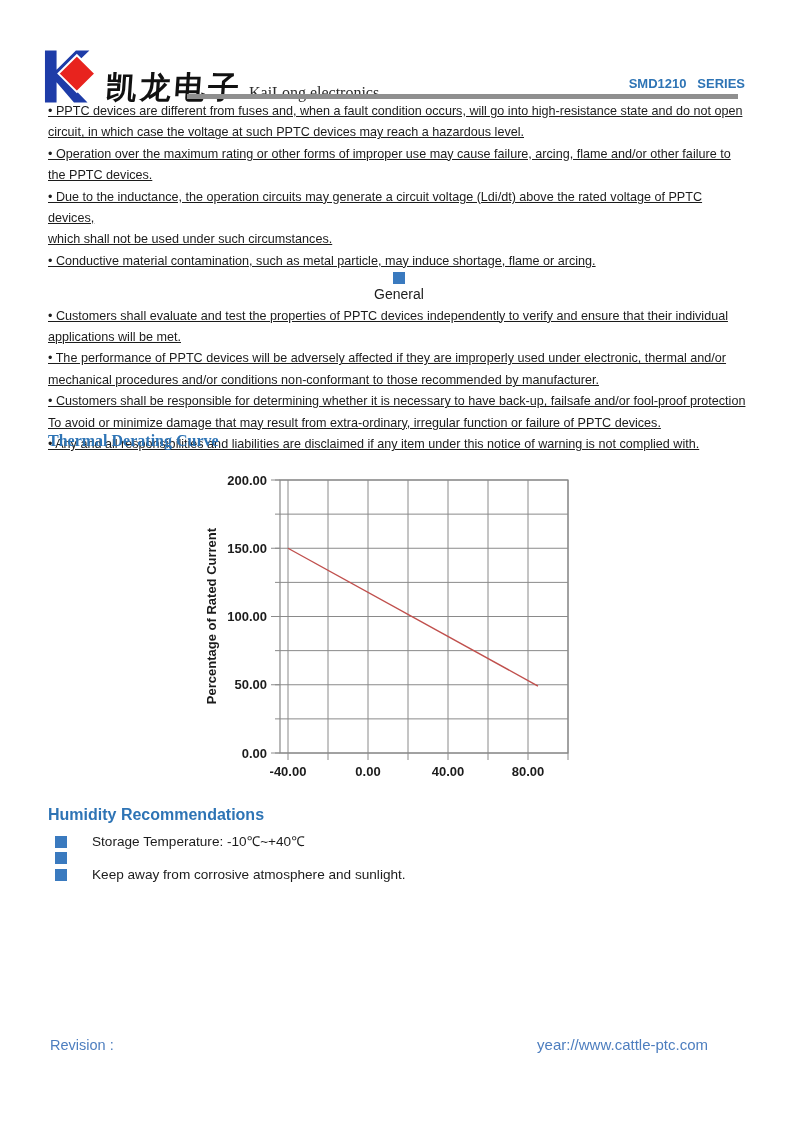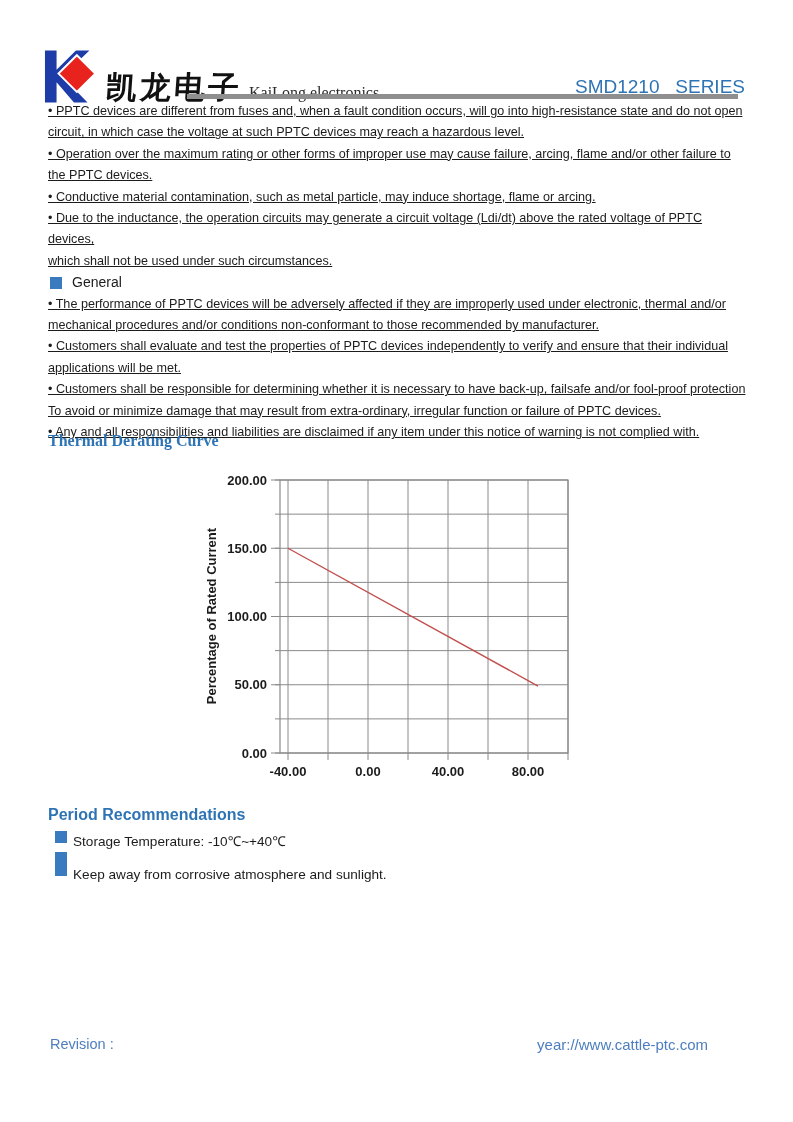--- a/index.html
+++ b/index.html
@@ -18,35 +18,35 @@
     font-family:"DejaVu Serif", serif; font-weight:700; font-size:31px;
     letter-spacing:3px; color:#111; line-height:1; margin-left:4px;
     transform:skewX(-4deg);
   }
   .en-name {
     font-family:"Liberation Serif", serif; font-size:16px; color:#2b2b2b;
     margin-left:7px; padding-bottom:1px;
   }
   .series-title {
     position:absolute; right:0; top:26px; white-space:pre;
-    font-size:19px; font-weight:normal; color:var(--accent_blue,#2e74b5);
+    font-size:13px; font-weight:bold; color:var(--accent_blue,#2e74b5);
   }
   .header-rule {
     position:absolute; left:143px; right:7px; top:44px; height:5px;
     background:var(--divider_gray,#8f8f8f);
   }
 
   
   .notice { position:absolute; left:48px; top:101px; width:700px; }
   .para {
     white-space:pre-line; font-size:12.6px; line-height:21.4px; color:var(--text_black,#1c1c1c);text-decoration:underline;
   }
   .subhead {
-    display:flex; align-items:center; gap:10px;
-    font-size:14px; font-weight:400; line-height:21.4px; margin:0 0 0 2px;
+    display:flex; align-items:center; 
+    font-size:14px; font-weight:400; line-height:21.4px; margin:0 0 0 2px;flex-direction:column;
   }
   .sq {
     display:inline-block; width:12px; height:12px; flex:0 0 auto;
     background:var(--bullet_blue,#3a7abf);
   }
 
   
   .heading { font-size:16px; font-weight:bold; color:var(--accent_blue,#2e74b5); }
   .thermal-heading { position:absolute; left:48px; top:432px;font-family:Liberation Serif, serif; }
 
@@ -57,26 +57,26 @@
     position:absolute; left:-96px; top:134px; width:220px; height:20px;
     transform:rotate(-90deg); text-align:center;
     font-size:13px; font-weight:600; color:#1c1c1c;
   }
   .tick { font:bold 13px "Liberation Sans", sans-serif; fill:#1c1c1c; }
 
   
   .storage { position:absolute; left:48px; top:806px; width:700px; }
   .storage h2 { margin-bottom:7px; }
   .storage ul { list-style:none; margin-left:7px; }
-  .storage li { display:flex; align-items:flex-start; gap:6px; line-height:21.3px; font-size:13.6px; }
+  .storage li { display:flex; align-items:center; gap:25px; line-height:21.3px; font-size:13.6px; }
 
   
   .footer {
     position:absolute; left:50px; right:85px; top:1036px;
-    display:flex; justify-content:space-between; align-items:flex-start;
+    display:flex; justify-content:space-between; align-items:center;
     color:var(--footer_blue,#4d7ebf);
   }
   .footer .rev { font-size:14.5px; }
   .footer a { color:var(--footer_blue,#4d7ebf); text-decoration:none; font-size:15px; }
 </style>
 </head>
 <body>
 
 <div class="page">
 
@@ -91,33 +91,33 @@
     </div>
     <div class="series-title">SMD1210   SERIES</div>
     <div class="header-rule"></div>
   </header>
 
   <section class="notice">
     <p class="para">• PPTC devices are different from fuses and, when a fault condition occurs, will go into high-resistance state and do not open
 circuit, in which case the voltage at such PPTC devices may reach a hazardous level.</p>
     <p class="para">• Operation over the maximum rating or other forms of improper use may cause failure, arcing, flame and/or other failure to
 the PPTC devices.</p>
-    <p class="para">• Conductive material contamination, such as metal particle, may induce shortage, flame or arcing.</p>
     <p class="para">• Due to the inductance, the operation circuits may generate a circuit voltage (Ldi/dt) above the rated voltage of PPTC devices,
 which shall not be used under such circumstances.</p>
+    <p class="para">• Conductive material contamination, such as metal particle, may induce shortage, flame or arcing.</p>
 
     <h3 class="subhead">
       <span class="sq"></span>
       <span>General</span>
     </h3>
 
+    <p class="para">• Customers shall evaluate and test the properties of PPTC devices independently to verify and ensure that their individual
+applications will be met.</p>
     <p class="para">• The performance of PPTC devices will be adversely affected if they are improperly used under electronic, thermal and/or
 mechanical procedures and/or conditions non-conformant to those recommended by manufacturer.</p>
-    <p class="para">• Customers shall evaluate and test the properties of PPTC devices independently to verify and ensure that their individual
-applications will be met.</p>
     <p class="para">• Customers shall be responsible for determining whether it is necessary to have back-up, failsafe and/or fool-proof protection
 To avoid or minimize damage that may result from extra-ordinary, irregular function or failure of PPTC devices.</p>
     <p class="para">• Any and all responsibilities and liabilities are disclaimed if any item under this notice of warning is not complied with.</p>
   </section>
 
   <h2 class="heading thermal-heading">Thermal Derating Curve</h2>
 
   <div class="chart">
     <div class="ylab">Percentage of Rated Current</div>
     <svg id="derating-svg" width="375" height="312" viewBox="0 0 375 312">
@@ -168,21 +168,21 @@
         <text x="67" y="12.5" text-anchor="end" class="tick">200.00</text>
         <text x="88" y="304" text-anchor="middle" class="tick">-40.00</text>
         <text x="168" y="304" text-anchor="middle" class="tick">0.00</text>
         <text x="248" y="304" text-anchor="middle" class="tick">40.00</text>
         <text x="328" y="304" text-anchor="middle" class="tick">80.00</text>
         <polyline points="88,76.25 338,214.115" fill="none" stroke="#c0504d" stroke-width="1.4"></polyline>
       </svg>
   </div>
 
   <section class="storage">
-    <h2 class="heading">Period Recommendations</h2>
+    <h2 class="heading">Humidity Recommendations</h2>
     <ul>
       <li>
         <span class="sq"></span>
         <span>Storage Temperature: -10℃~+40℃</span>
       </li>
       <li>
         <span class="sq"></span>
       </li>
       <li>
         <span class="sq"></span>

